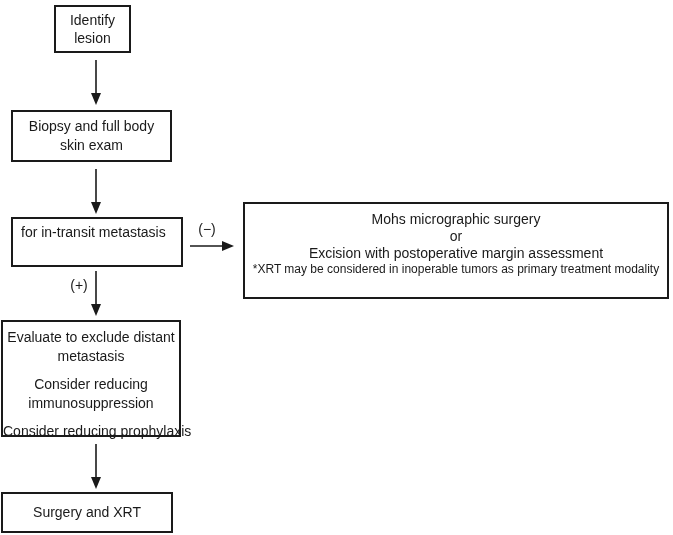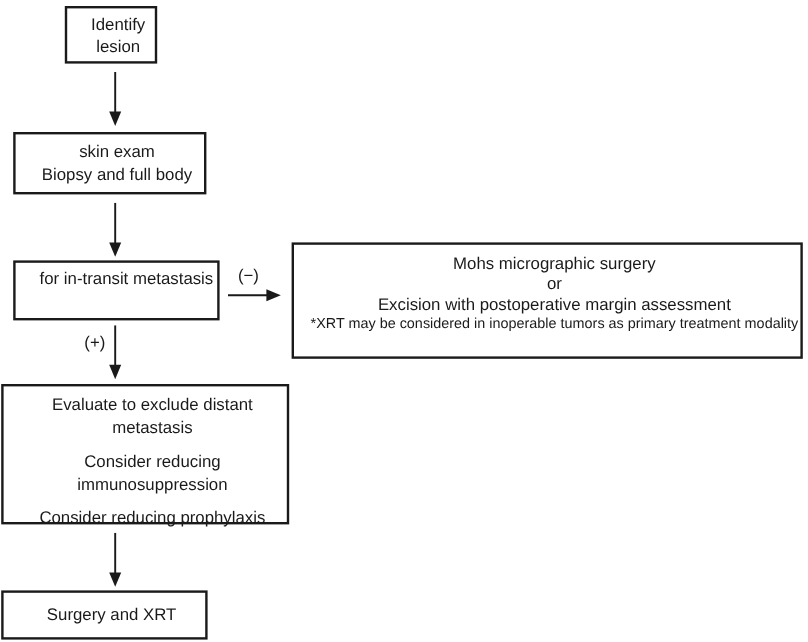--- a/index.html
+++ b/index.html
@@ -17,27 +17,27 @@
   .node{
     position:absolute;
     box-sizing:border-box;
     border:2px solid var(--ink);
     background:var(--paper);
     font-size:14px;
     line-height:19px;
     text-align:center;
     color:var(--ink);
   }
-  .node .line{white-space:nowrap;margin-left:12px;}
+  .node .line{white-space:nowrap;}
   #node-identify{left:54px;top:5px;width:77px;height:48px;padding-top:4px;line-height:18px;}
   #node-biopsy{left:11px;top:110px;width:161px;height:52px;padding-top:5px;}
   #node-assess{left:11px;top:217px;width:172px;height:50px;padding:4px 0 0 8px;text-align:left;}
   #node-mohs{left:243px;top:202px;width:426px;height:97px;padding-top:7px;line-height:17px;}
   #node-mohs .footnote{font-size:12px;line-height:15px;}
-  #node-evaluate{left:1px;top:320px;width:240px;height:117px;padding-top:6px;}
+  #node-evaluate{left:1px;top:320px;width:180px;height:117px;padding-top:6px;}
   #node-evaluate .para{margin:0 0 9px 0;}
   #node-evaluate .para:last-child{margin-bottom:0;}
   #node-surgery{left:1px;top:492px;width:172px;height:41px;display:flex;align-items:center;justify-content:center;padding-top:0;}
   .arrow{position:absolute;}
   .arrow line{stroke:var(--ink);stroke-width:1.6;}
   .arrow polygon{fill:var(--ink);}
   .edge-label{
     position:absolute;
     font-size:14px;
     color:var(--ink);
@@ -55,22 +55,22 @@
     <div class="line">Identify</div>
     <div class="line">lesion</div>
   </div>
 
   <svg class="arrow" style="left:89px;top:60px;" width="14" height="46" viewBox="0 0 14 46">
     <line x1="7" y1="0" x2="7" y2="34"></line>
     <polygon points="2,33 12,33 7,45"></polygon>
   </svg>
 
   <div class="node" id="node-biopsy">
+    <div class="line">Biopsy and full body</div>
     <div class="line">skin exam</div>
-    <div class="line">Biopsy and full body</div>
   </div>
 
   <svg class="arrow" style="left:89px;top:169px;" width="14" height="46" viewBox="0 0 14 46">
     <line x1="7" y1="0" x2="7" y2="34"></line>
     <polygon points="2,33 12,33 7,45"></polygon>
   </svg>
 
   <div class="node" id="node-assess">
     <div class="line">for in-transit metastasis</div>
   </div>

